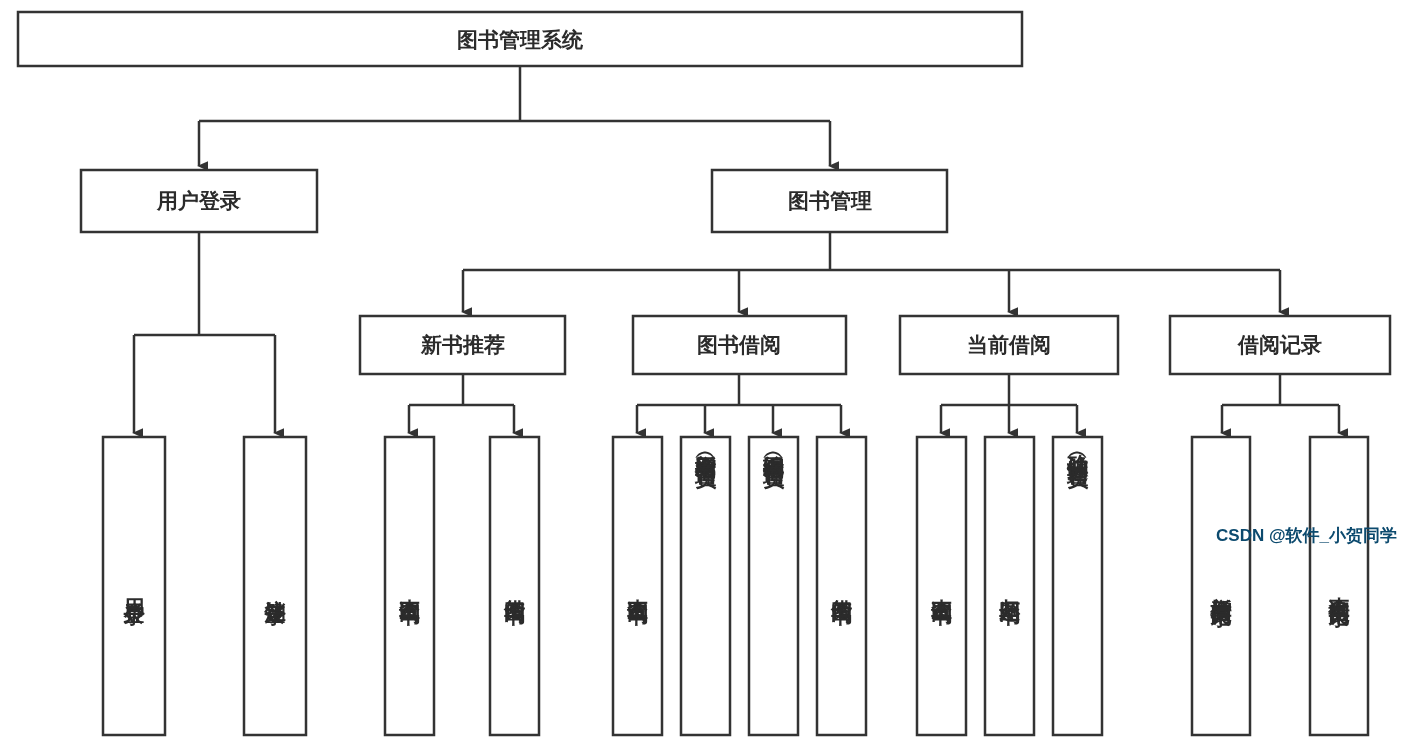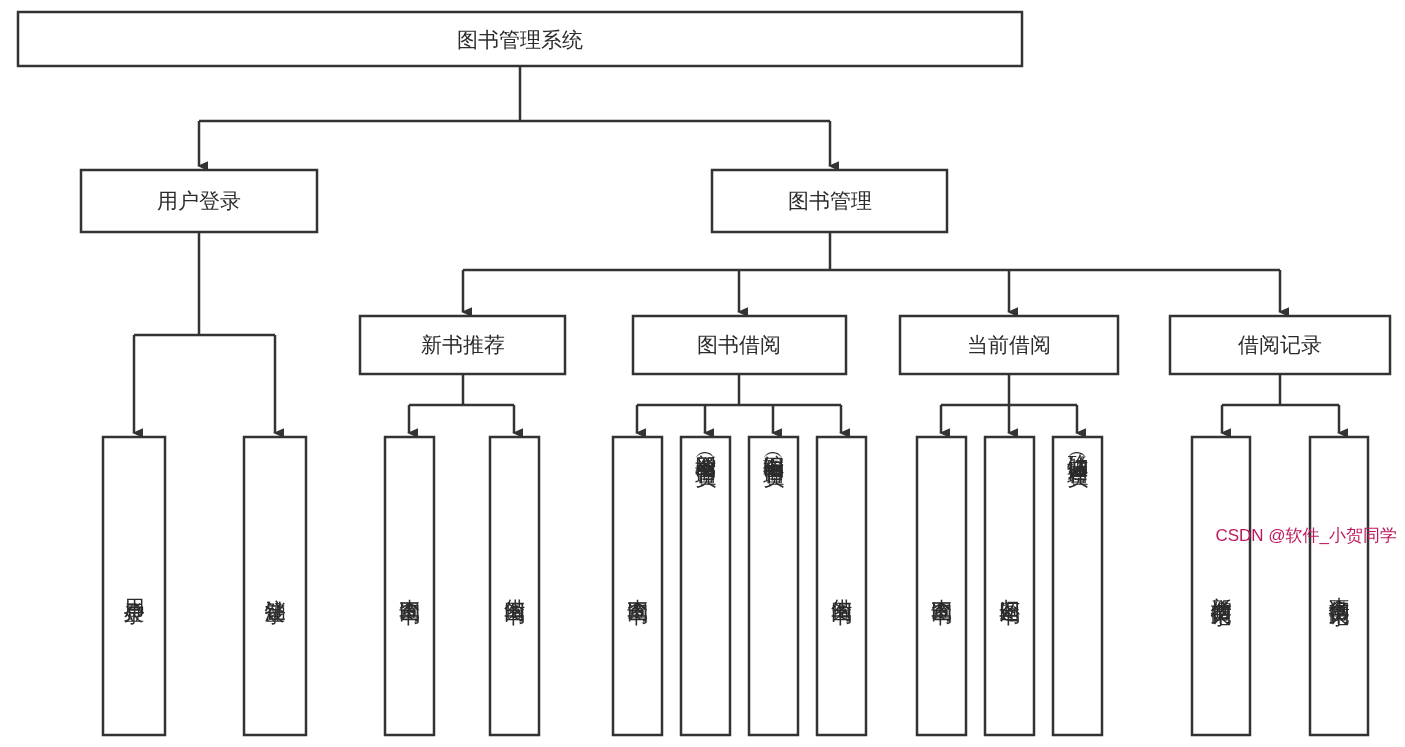--- a/index.html
+++ b/index.html
@@ -11,20 +11,21 @@
     width: 1405px;
     height: 747px;
     font-family: "Liberation Sans", "DejaVu Sans", sans-serif;
     overflow: hidden;
     position: relative;
   }
   #diagram-root {
     position: relative;
     width: 1405px;
     height: 553px;
+    font-weight: bold;
   }
   svg.diagram {
     display: block;
     width: 1405px;
     height: 747px;
   }
   .node-box {
     fill: #ffffff;
     stroke: #333333;
     stroke-width: 2.5;
@@ -62,21 +63,21 @@
     letter-spacing: 2px;
     white-space: nowrap;
     text-align: center;
   }
   .watermark {
     position: absolute;
     right: 8px;
     bottom: 6px;
     font-family: "Liberation Sans", "DejaVu Sans", sans-serif;
     font-size: 17px;
-    color: #be185d;
+    color: #0c4a6e;
     white-space: nowrap;
     user-select: none;
   }
 </style>
 </head>
 <body>
 
 <div id="diagram-root">
 
   <svg class="diagram" viewBox="0 0 1405 747">

